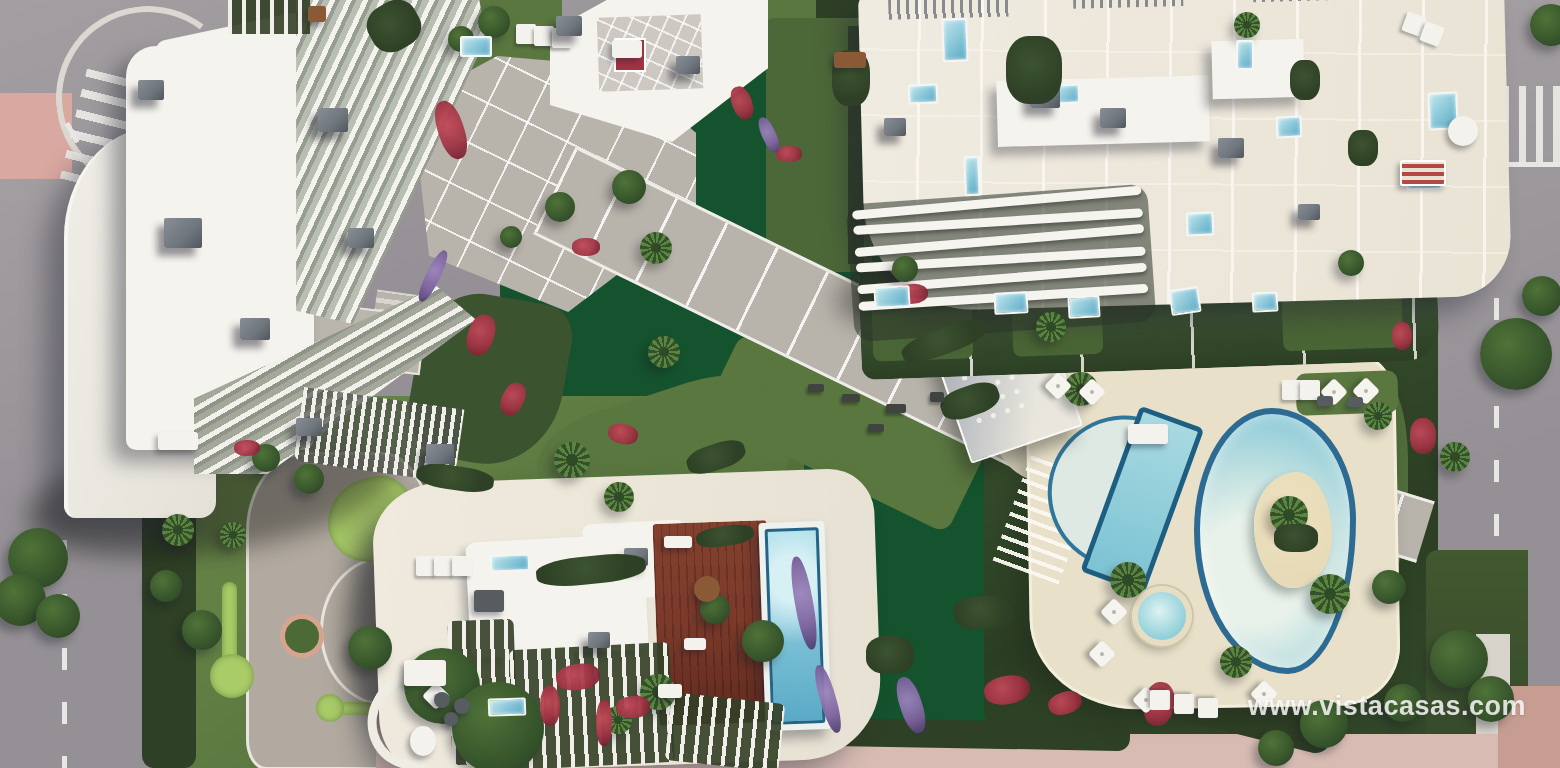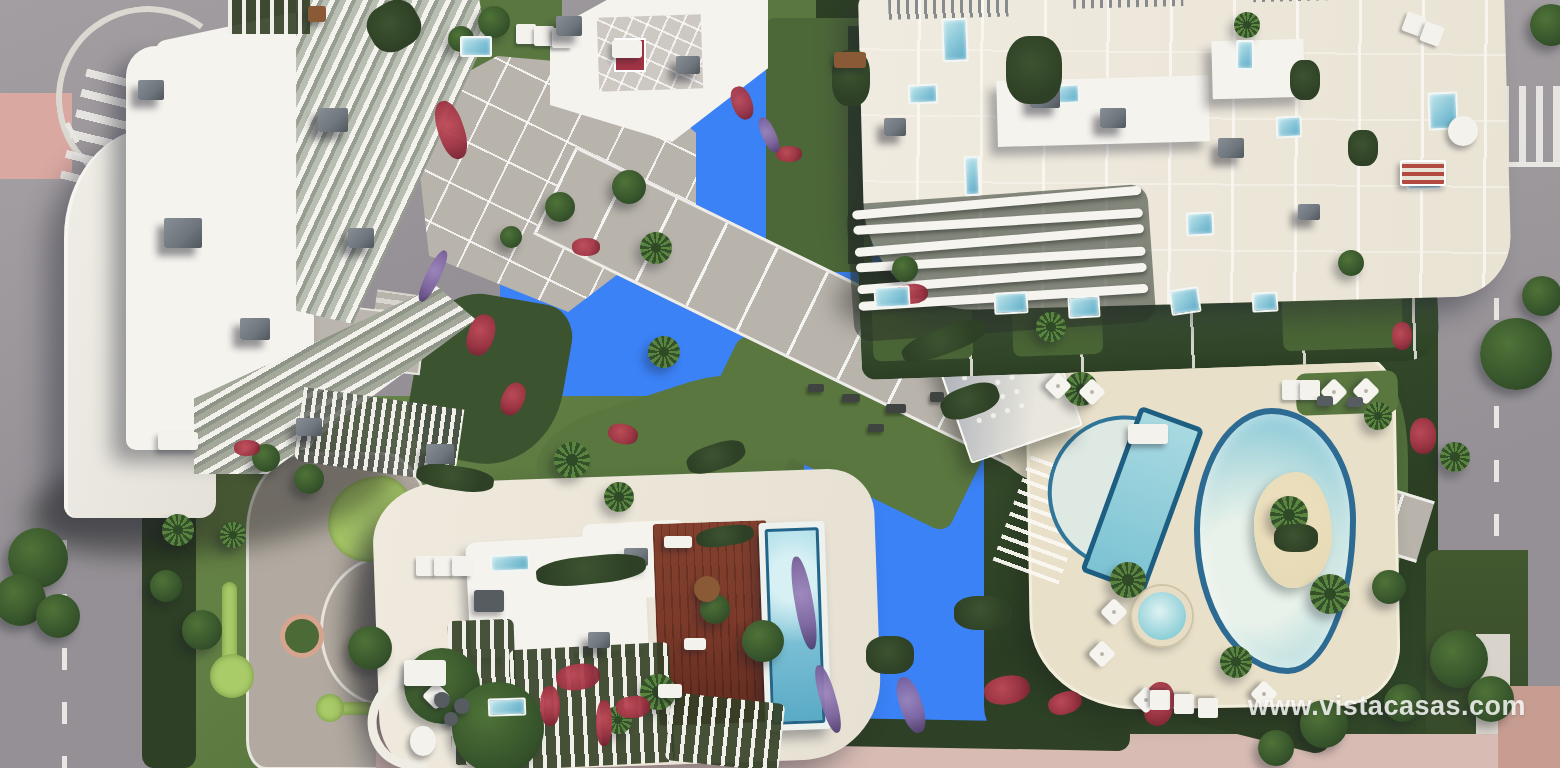--- a/index.html
+++ b/index.html
@@ -1,17 +1,17 @@
 <!DOCTYPE html>
 <html style="--road: #949095; --road_light: #a39ea1; --sidewalk: #bab5b0; --lane_mark: #e9e7e3; --bike_lane: #d9a8a1; --crosswalk: #eceae6; --plaza: #b8b3ab; --plaza_line: #efede9; --gravel: #b2aaa0; --lawn: #5a7740; --lawn_light: #6d8a4a; --lawn_dark: #4a6233; --hedge: #2e4025; --hedge_light: #3c5330; --putting_green: #a9cb68; --roof_white: #f5f3ed; --roof_cream: #e9e3d4; --terrace_sand: #e9e2d0; --deck_sand: #e8e0c9; --ac_grey: #6e757c; --ac_dark: #50565c; --wood_deck: #7b3a2a; --wood_dark: #5f2a1e; --pool_rim: #236588; --pool_water: #8ecbd9; --pool_light: #cfe9e9; --pool_deep: #5aaac6; --island_sand: #e7dab6; --flower_red: #a03444; --flower_purple: #7c639e; --tree_green: #4f7338; --tree_dark: #34512a; --palm_green: #5a8540; --shadow: rgba(38,40,54,0.42); --pink_pave: #d8bcb4; --watermark: rgba(255,255,255,0.82);"><head>
 <meta charset="utf-8">
 <style>
   html,body{margin:0;padding:0;background:#777;}
   .stage{position:relative;width:1560px;height:768px;overflow:hidden;
-         font-family:"Liberation Sans",sans-serif;background:#3b82f6;}
+         font-family:"Liberation Sans",sans-serif;background:#14532d;}
   .abs{position:absolute;box-sizing:border-box;}
   
   .road{background:linear-gradient(160deg,var(--road_light),var(--road) 60%);}
   .sidewalk{background:var(--sidewalk);}
   .bike{background:var(--bike_lane);}
   .crosswalk{background:repeating-linear-gradient(180deg,var(--crosswalk) 0 8px,transparent 8px 21px);opacity:.92;}
   .crosswalk.v{background:repeating-linear-gradient(90deg,var(--crosswalk) 0 7px,transparent 7px 17px);}
   .dashes{background:repeating-linear-gradient(180deg,var(--lane_mark) 0 22px,transparent 22px 54px);}
   .stopline{background:var(--lane_mark);}
   .arrow{background:var(--lane_mark);}

